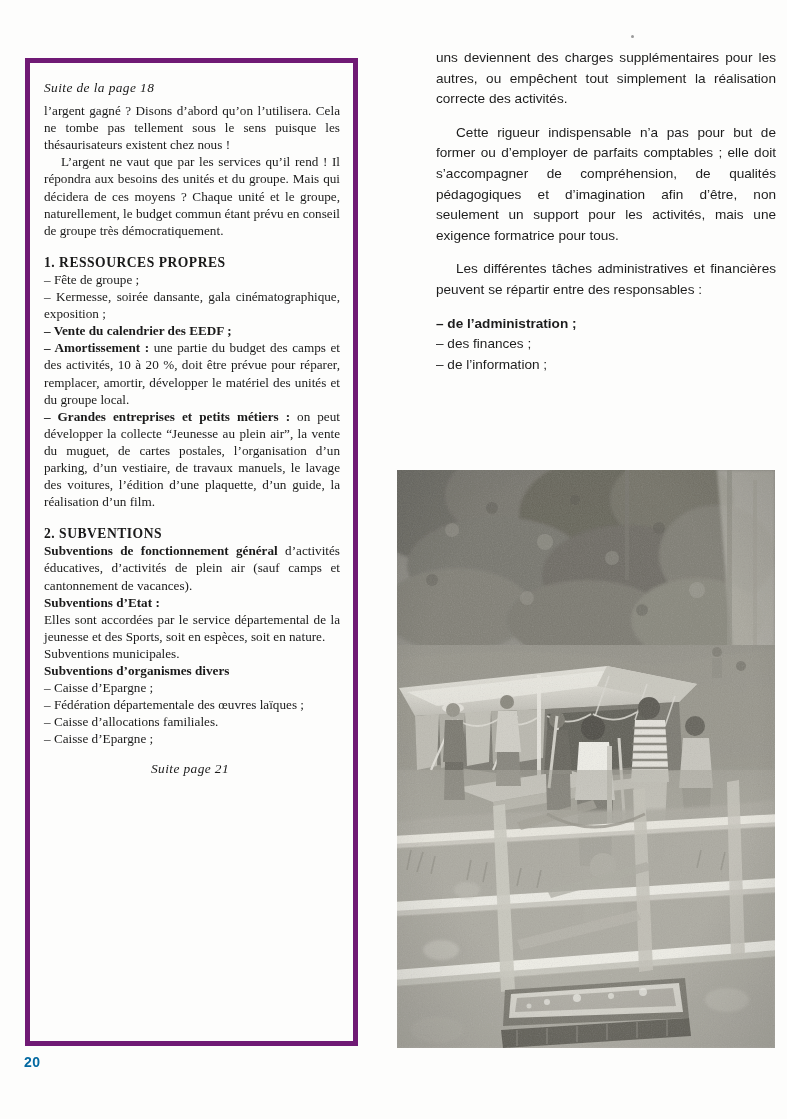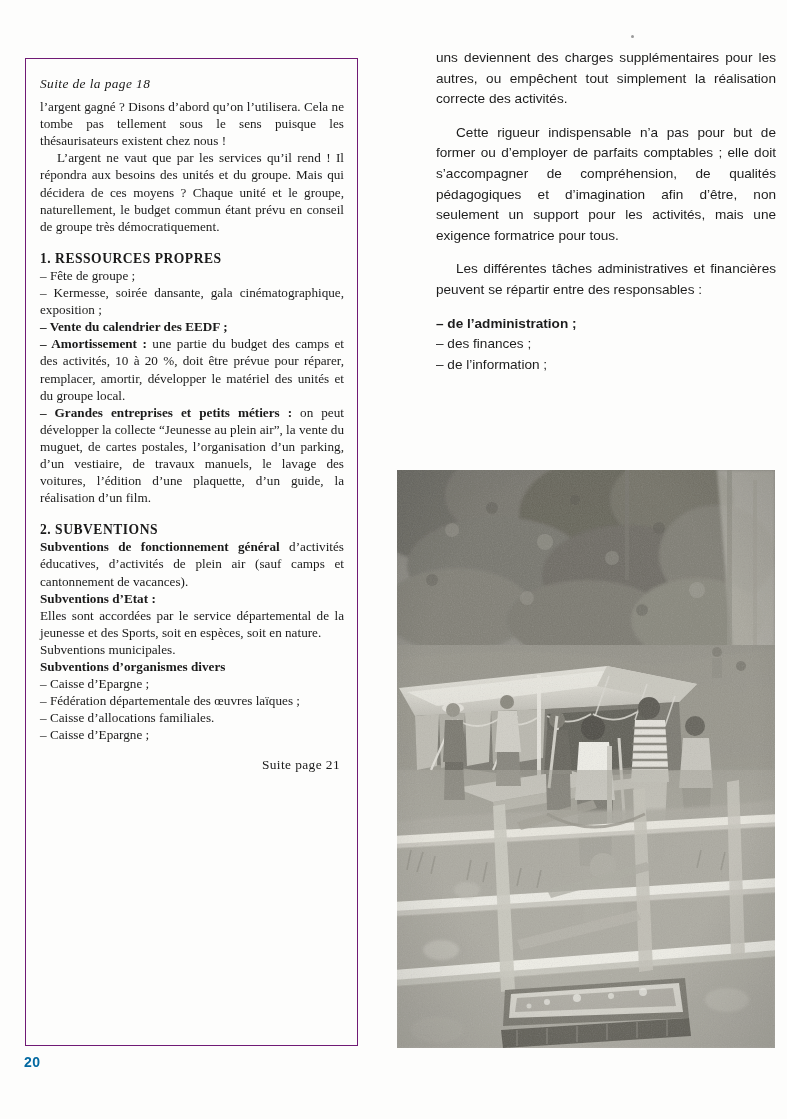--- a/index.html
+++ b/index.html
@@ -23,21 +23,21 @@
     background: #fdfdfc;
   }
 
   
   .left-col {
     position: absolute;
     left: 25px;
     top: 58px;
     width: 333px;
     height: 988px;
-    border: 1px solid #701a75;
+    border: 5px solid #701a75;
     box-sizing: border-box;
     padding: 16px 13px 6px 14px;
     font-family: "Liberation Serif", serif;
     font-size: 13.2px;
     line-height: 17.1px;
     text-align: justify;
     color: #1a1a1a;
   }
   .left-col p {
     margin: 0;
@@ -70,21 +70,22 @@
     text-align: justify;
   }
   .run-bold {
     font-weight: bold;
   }
   .subhead-inline {
     font-weight: bold;
     text-align: justify;
   }
   .suite-foot {
-    text-align: right;
+    font-style: italic;
+    text-align: center;
     margin-top: 13px !important;
     font-size: 13.4px;
     letter-spacing: 0.4px;
     padding-right: 4px;
   }
 
   
   .right-col {
     position: absolute;
     left: 396px;

